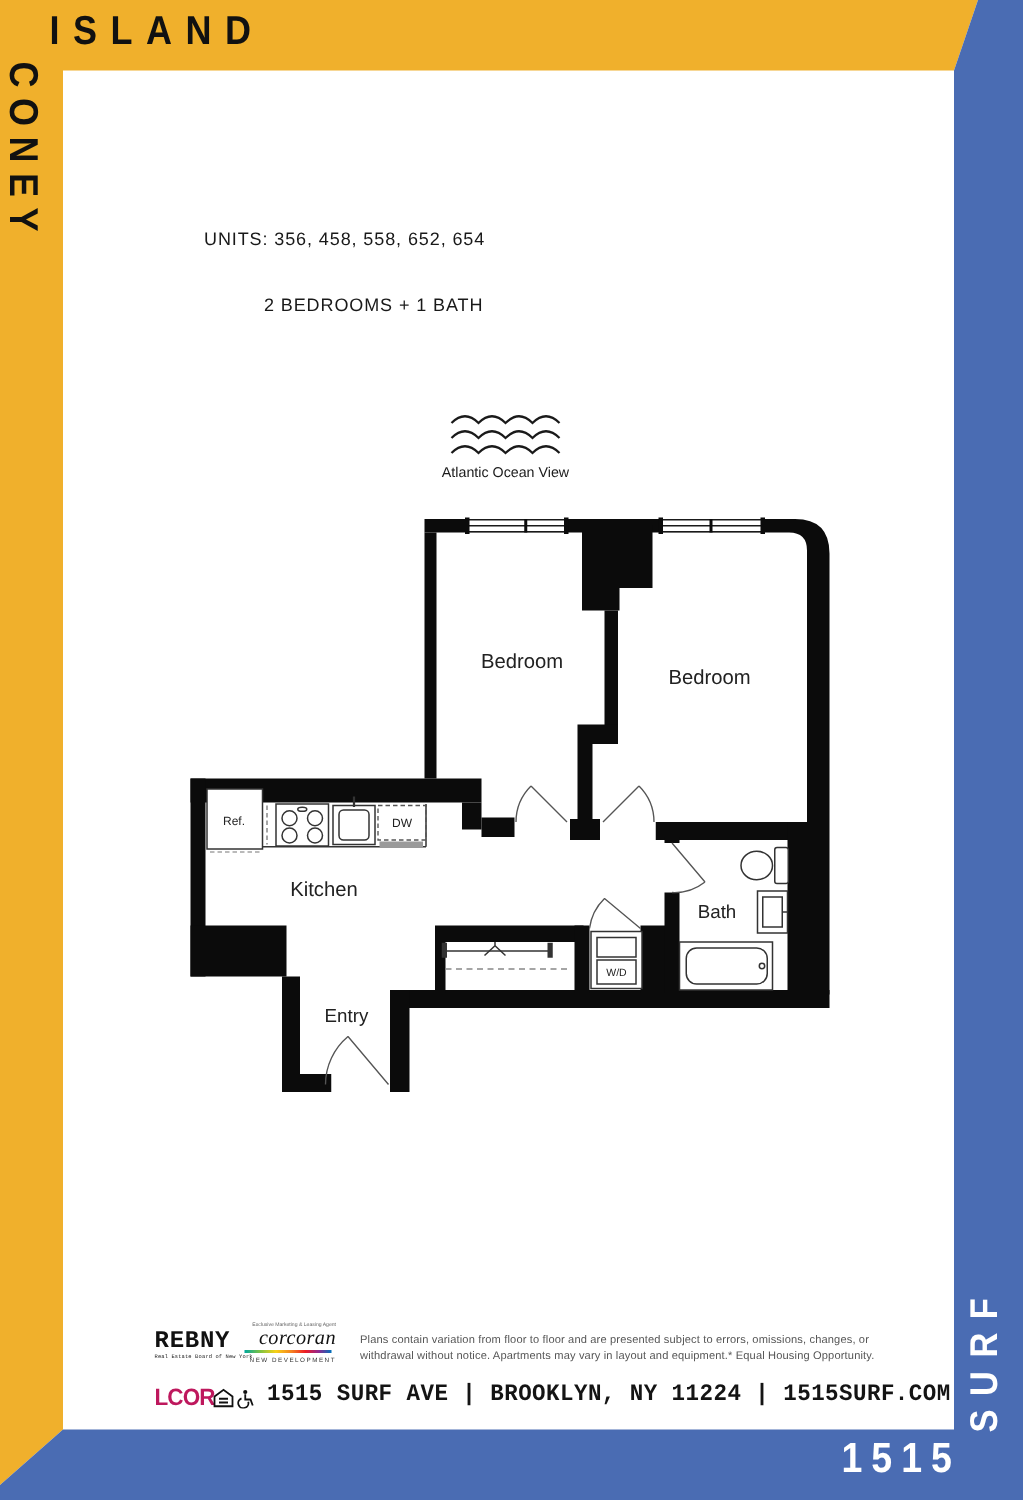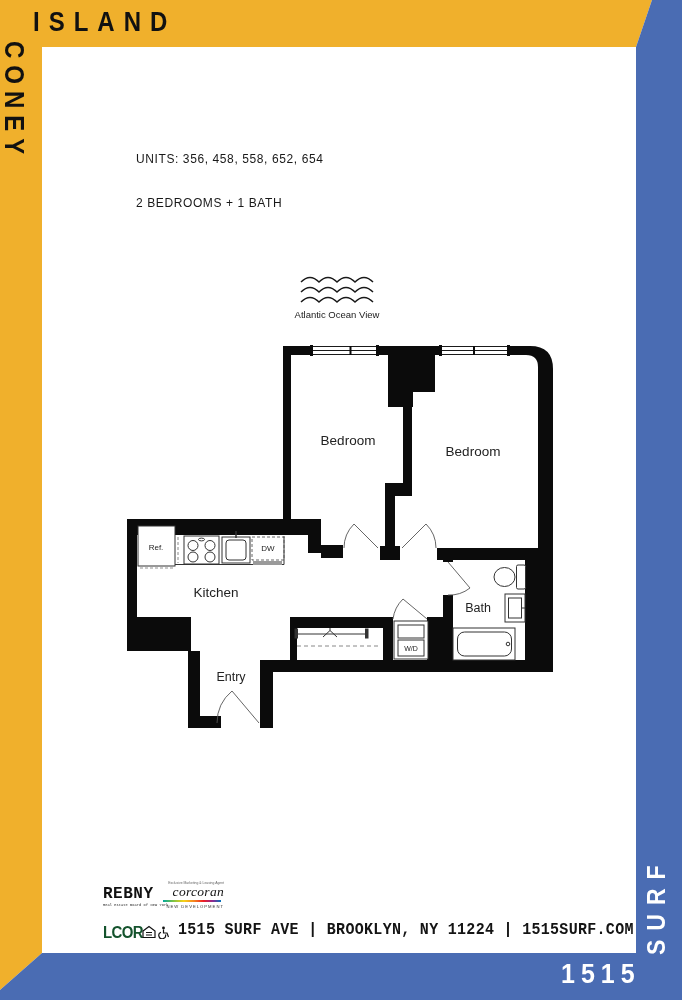--- a/index.html
+++ b/index.html
@@ -14,33 +14,33 @@
     position:absolute;font-weight:bold;white-space:nowrap;
     font-family:"Liberation Sans", sans-serif;
   }
   #word-island{left:33px;top:6px;font-size:24px;letter-spacing:9px;color:#111;transform:scaleY(1.12);transform-origin:0 0;}
   #word-coney{left:30px;top:41px;font-size:24px;letter-spacing:7px;color:#111;transform-origin:0 0;transform:rotate(90deg) scaleY(1.12);}
   #word-surf{left:641px;top:955px;font-size:23px;letter-spacing:9px;color:#fff;transform-origin:0 0;transform:rotate(-90deg) scaleY(1.12);}
   #word-1515{left:561px;top:957px;font-size:25px;letter-spacing:6px;color:#fff;transform:scaleY(1.12);transform-origin:0 0;}
   
   .spec-line{position:absolute;left:136px;color:#191919;font-size:12px;letter-spacing:0.6px;}
   #units-line{top:152px;}
-  #config-line{top:196px;}
+  #config-line{top:196px;margin-left:40px;}
   
   #rebny-block{left:103px;top:886px;width:56px;color:#111;font-family:Liberation Mono, monospace;}
   #rebny-name{font-size:16px;font-weight:bold;letter-spacing:0.5px;line-height:16px;}
   #rebny-tagline{font-size:3.6px;letter-spacing:0.1px;white-space:nowrap;margin-top:1px;color:#222;}
   #corcoran-block{left:160px;top:881px;width:64px;text-align:right;color:#111;}
   #corcoran-top{font-size:3.4px;color:#666;white-space:nowrap;}
   #corcoran-name{font-family:"Liberation Serif", serif;font-style:italic;font-size:13.5px;line-height:14px;letter-spacing:0.3px;}
   #corcoran-bar{height:2px;width:58px;margin:1px auto 2px auto;
     background:linear-gradient(90deg,#00a79d 0%,#7dc242 18%,#f7d117 36%,#f58220 54%,#ed1c24 70%,#92278f 85%,#0072bc 100%);}
   #corcoran-sub{font-size:4.2px;letter-spacing:1px;color:#333;}
   #disclaimer{left:240px;top:888px;width:352px;font-size:7.4px;line-height:10.6px;color:#555;letter-spacing:0.1px;}
-  #lcor-logo{left:103px;top:923px;font-size:15px;font-weight:bold;letter-spacing:-0.6px;color:#14532d;transform:scaleY(1.05);transform-origin:0 0;}
+  #lcor-logo{left:103px;top:923px;font-size:15px;font-weight:bold;letter-spacing:-0.6px;color:#be185d;transform:scaleY(1.05);transform-origin:0 0;}
   #footer-icons{left:142px;top:925px;}
   #address-line{left:178px;top:921px;font-size:15px;font-weight:bold;letter-spacing:0.3px;color:#141414;white-space:nowrap;transform:scaleY(1.05);transform-origin:0 0;font-family:Liberation Mono, monospace;}
 </style>
 </head>
 <body>
 
 <svg class="abs" id="frame-svg" width="682" height="1000" viewBox="0 0 682 1000" style="left:0;top:0;">
   <path fill="#F0B02C" d="M0,0 H652 L636,47 H42 V953 L0,990 Z"></path>
   <path fill="#4A6CB3" d="M652,0 H682 V1000 H0 V990 L42,953 H636 V47 Z"></path>
 </svg>
@@ -196,20 +196,22 @@
 </div>
 
 <div class="abs" id="corcoran-block">
   <div id="corcoran-top">Exclusive Marketing &amp; Leasing Agent</div>
   <div id="corcoran-name">corcoran</div>
   <div id="corcoran-bar"></div>
   <div id="corcoran-sub">NEW DEVELOPMENT</div>
 </div>
 
 <div class="abs" id="disclaimer">
+  <div>Plans contain variation from floor to floor and are presented subject to errors, omissions, changes, or</div>
+  <div>withdrawal without notice. Apartments may vary in layout and equipment.* Equal Housing Opportunity.</div>
 </div>
 
 <div class="abs" id="lcor-logo">LCOR</div>
 
 <svg class="abs" id="footer-icons" width="28" height="14" viewBox="0 0 28 14" style="left:142px;top:925px;">
   <g stroke="#111" stroke-width="1.2" fill="none">
     <path d="M1,6 L7,1.5 L13,6 V12.5 H1 Z"></path>
     <path d="M4,7.5 H10 M4,10 H10"></path>
   </g>
   <g stroke="#111" stroke-width="1.2" fill="none">

